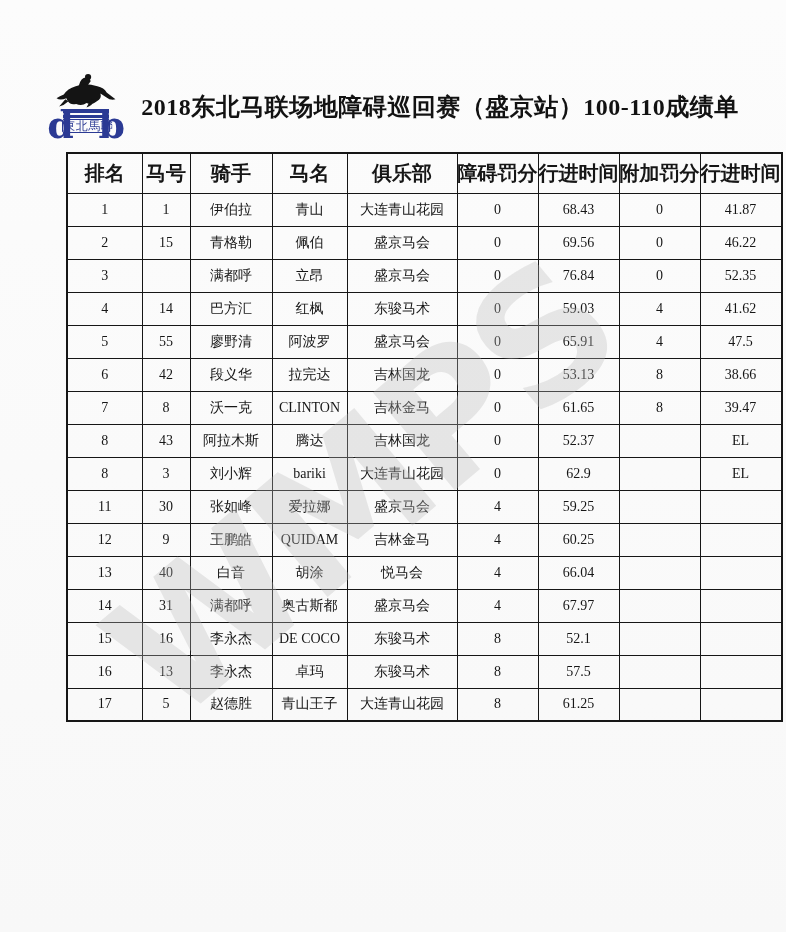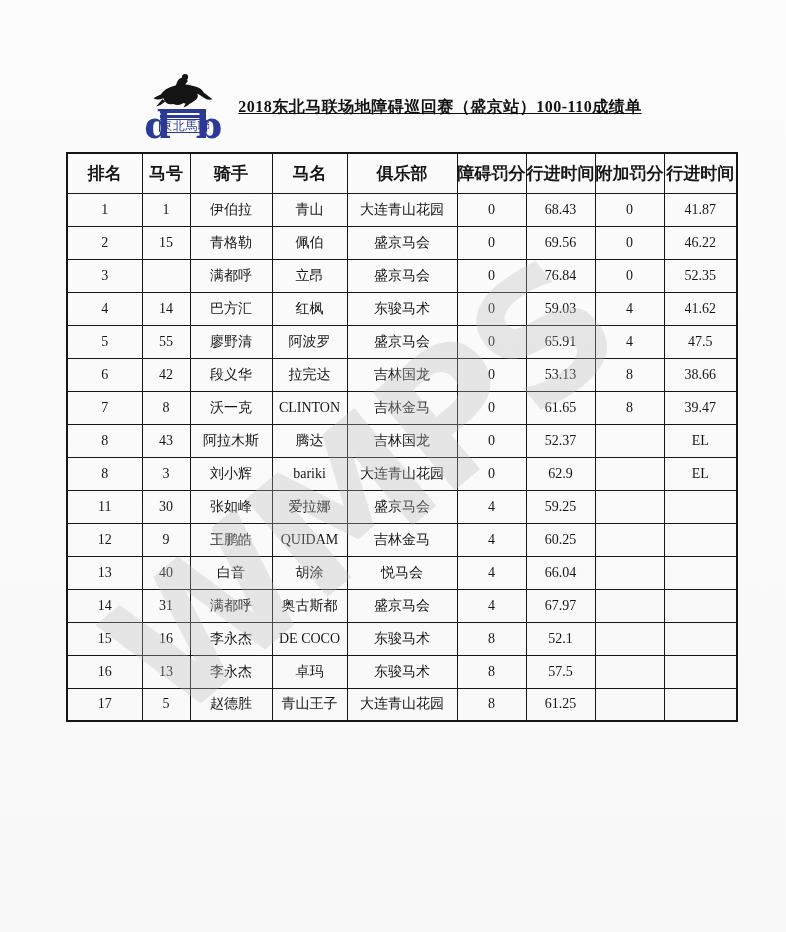--- a/index.html
+++ b/index.html
@@ -62,46 +62,45 @@
     font-size: 12px;
     line-height: 12px;
     font-weight: normal;
     color: #2b3a94;
     border: 1px solid #2b3a94;
     border-radius: 2px;
     letter-spacing: 0.5px;
     white-space: nowrap;
   }
   .page-title {
-    font-size: 16px;
+    font-size: 24px;
     font-weight: bold;
     letter-spacing: 0.5px;
     color: #121212;
-    text-decoration: underline;
   }
 
   
   .results-table {
     position: absolute;
     top: 152px;
     left: 66px;
     border-collapse: collapse;
     border: 2px solid #161616;
     table-layout: fixed;
   }
   .results-table th, .results-table td {
     border: 1.5px solid #161616;
     text-align: center;
     vertical-align: middle;
     overflow: hidden;
     white-space: nowrap;
   }
   .results-table th {
     height: 40px;
-    font-size: 17px;
+    font-size: 20px;
     font-weight: bold;
     font-family: "Liberation Sans", sans-serif;
   }
   .results-table td {
     height: 33px;
     font-size: 14px;
     font-family: "Liberation Serif", serif;
   }
 
   

